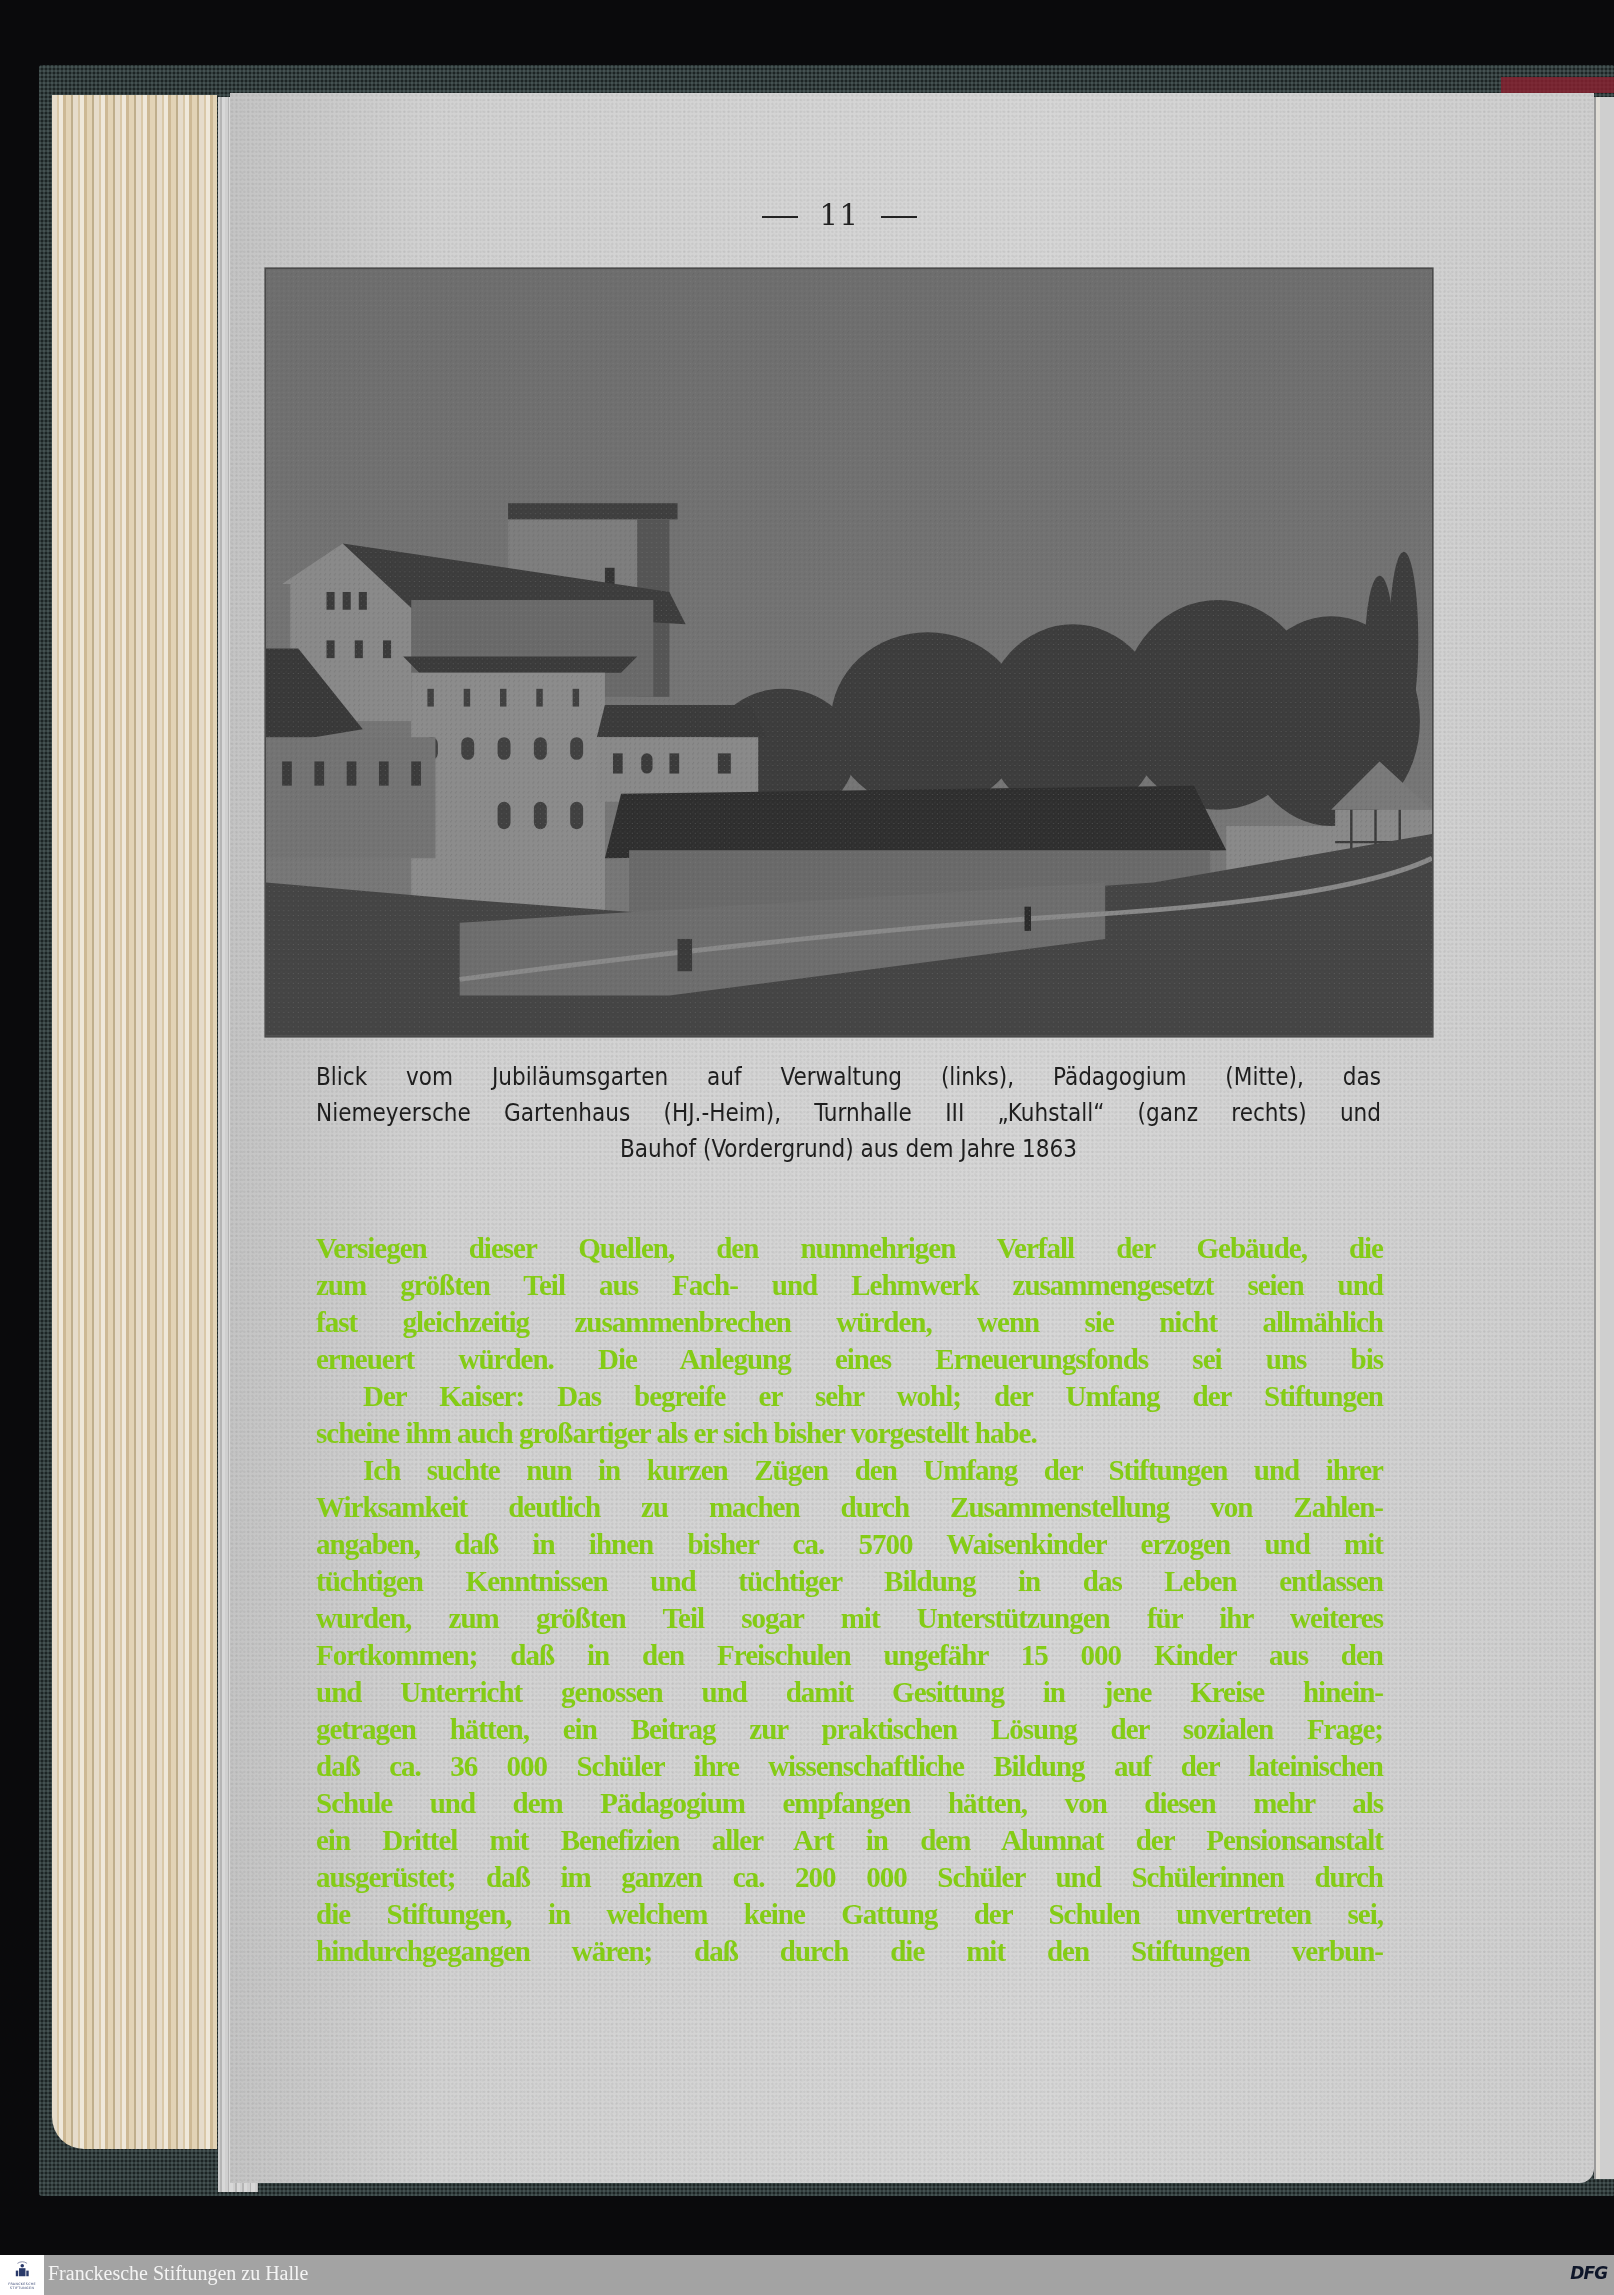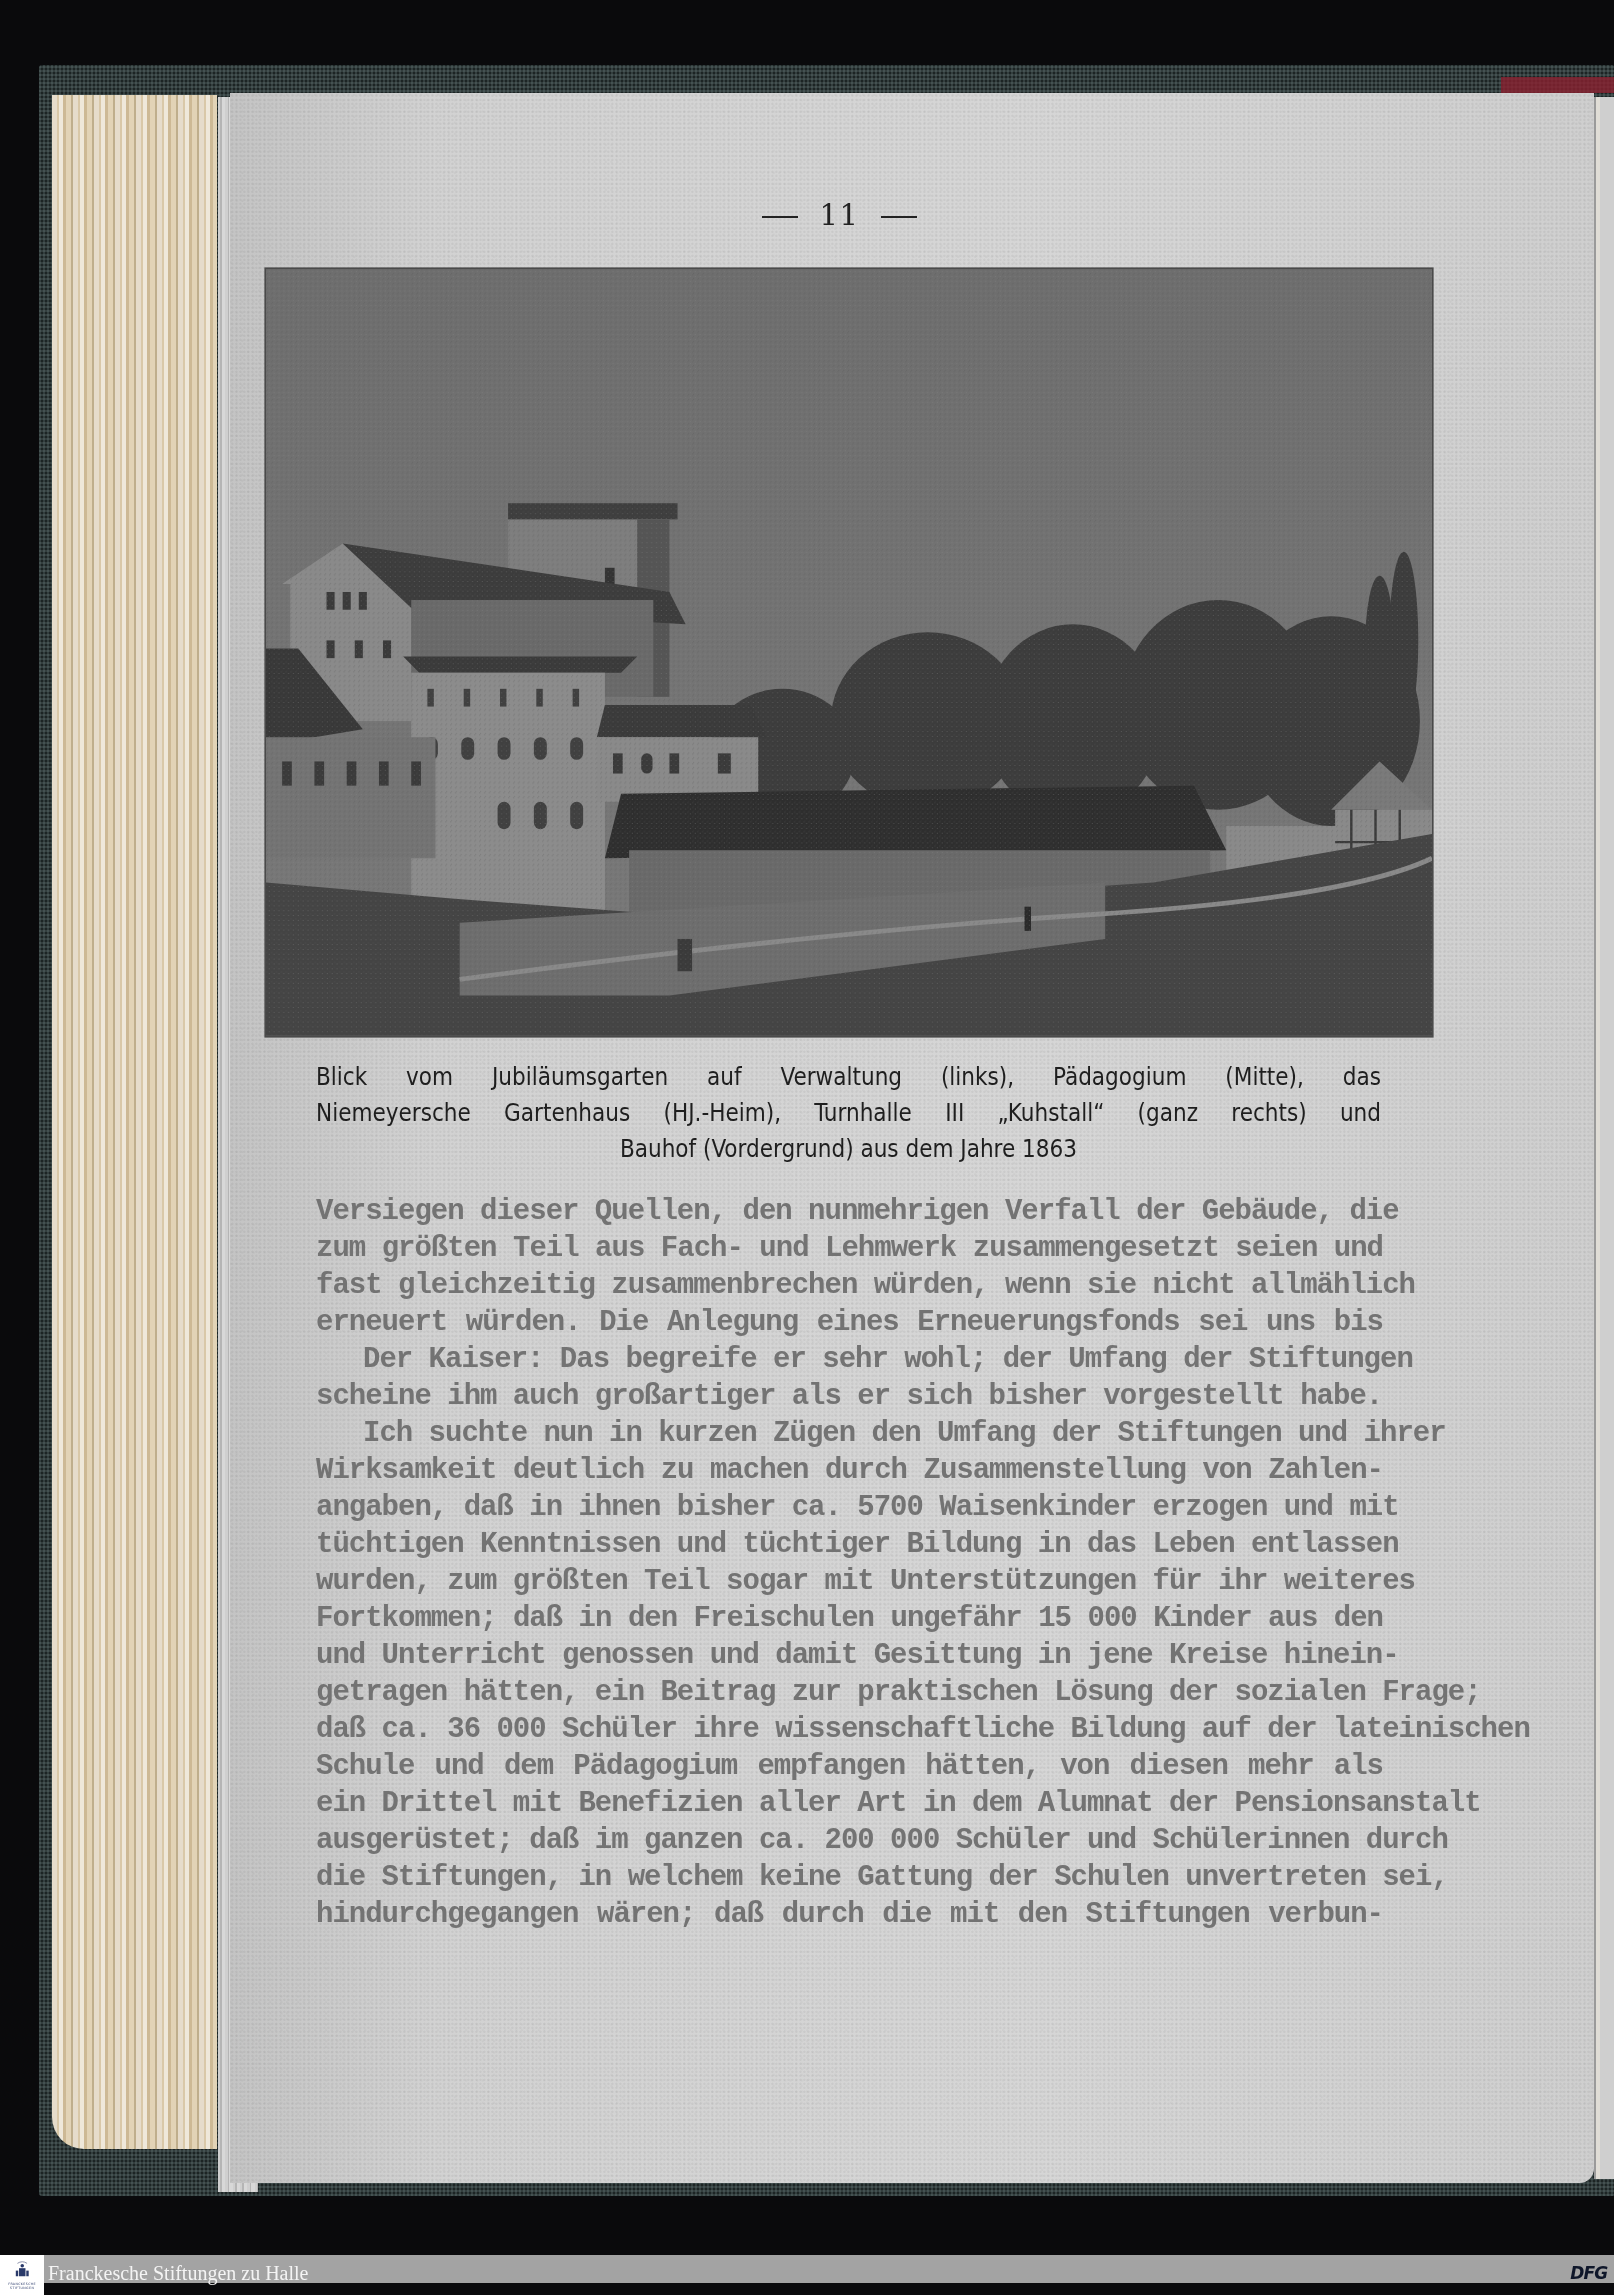--- a/index.html
+++ b/index.html
@@ -58,30 +58,30 @@
   .photo svg { display: block; }
   .caption {
     position: absolute; left: 316px; top: 1059px; width: 1065px;
     font-family: "DejaVu Sans Condensed", "DejaVu Sans", sans-serif;
     font-size: 24px; line-height: 36px; color: #1e1e1e; text-align: center;
     font-weight: normal; font-stretch: condensed;
   }
   .caption .line { display: block; white-space: nowrap; }
   .caption .justify { text-align: justify; text-align-last: justify; }
   .body-text {
-    position: absolute; left: 316px; top: 1193px; width: 1067px;
-    font-family: Liberation Mono, monospace; font-weight: bold;
-    font-size: 29px; line-height: 37px; color: #737373;
+    position: absolute; left: 316px; top: 1230px; width: 1067px;
+    font-family: Liberation Serif, serif; font-weight: bold;
+    font-size: 29px; line-height: 37px; color: #84cc16;
     letter-spacing: -1px;
   }
   .body-text .line { display: block; white-space: nowrap; text-align: justify; text-align-last: justify; height: 37px; }
   .body-text .line.last { text-align-last: left; }
   .body-text .line.indent { padding-left: 47px; }
   .footer {
-    position: absolute; left: 0; top: 2255px; width: 1614px; height: 28px;
+    position: absolute; left: 0; top: 2255px; width: 1614px; height: 40px;
     background: #a3a3a3;
   }
   .footer-logo {
     position: absolute; left: 0; top: 0; width: 44px; height: 40px; background: #ffffff;
   }
   .footer-logo .figure { position: absolute; left: 14.5px; top: 4.8px; width: 14.5px; height: 18px; }
   .footer-logo .logo-text {
     position: absolute; left: 1.6px; top: 27.4px; width: 41px; text-align: center;
     font-family: "DejaVu Sans", sans-serif; font-size: 3.2px; line-height: 4px; color: #2a3a6a; letter-spacing: 0.4px;
   }

